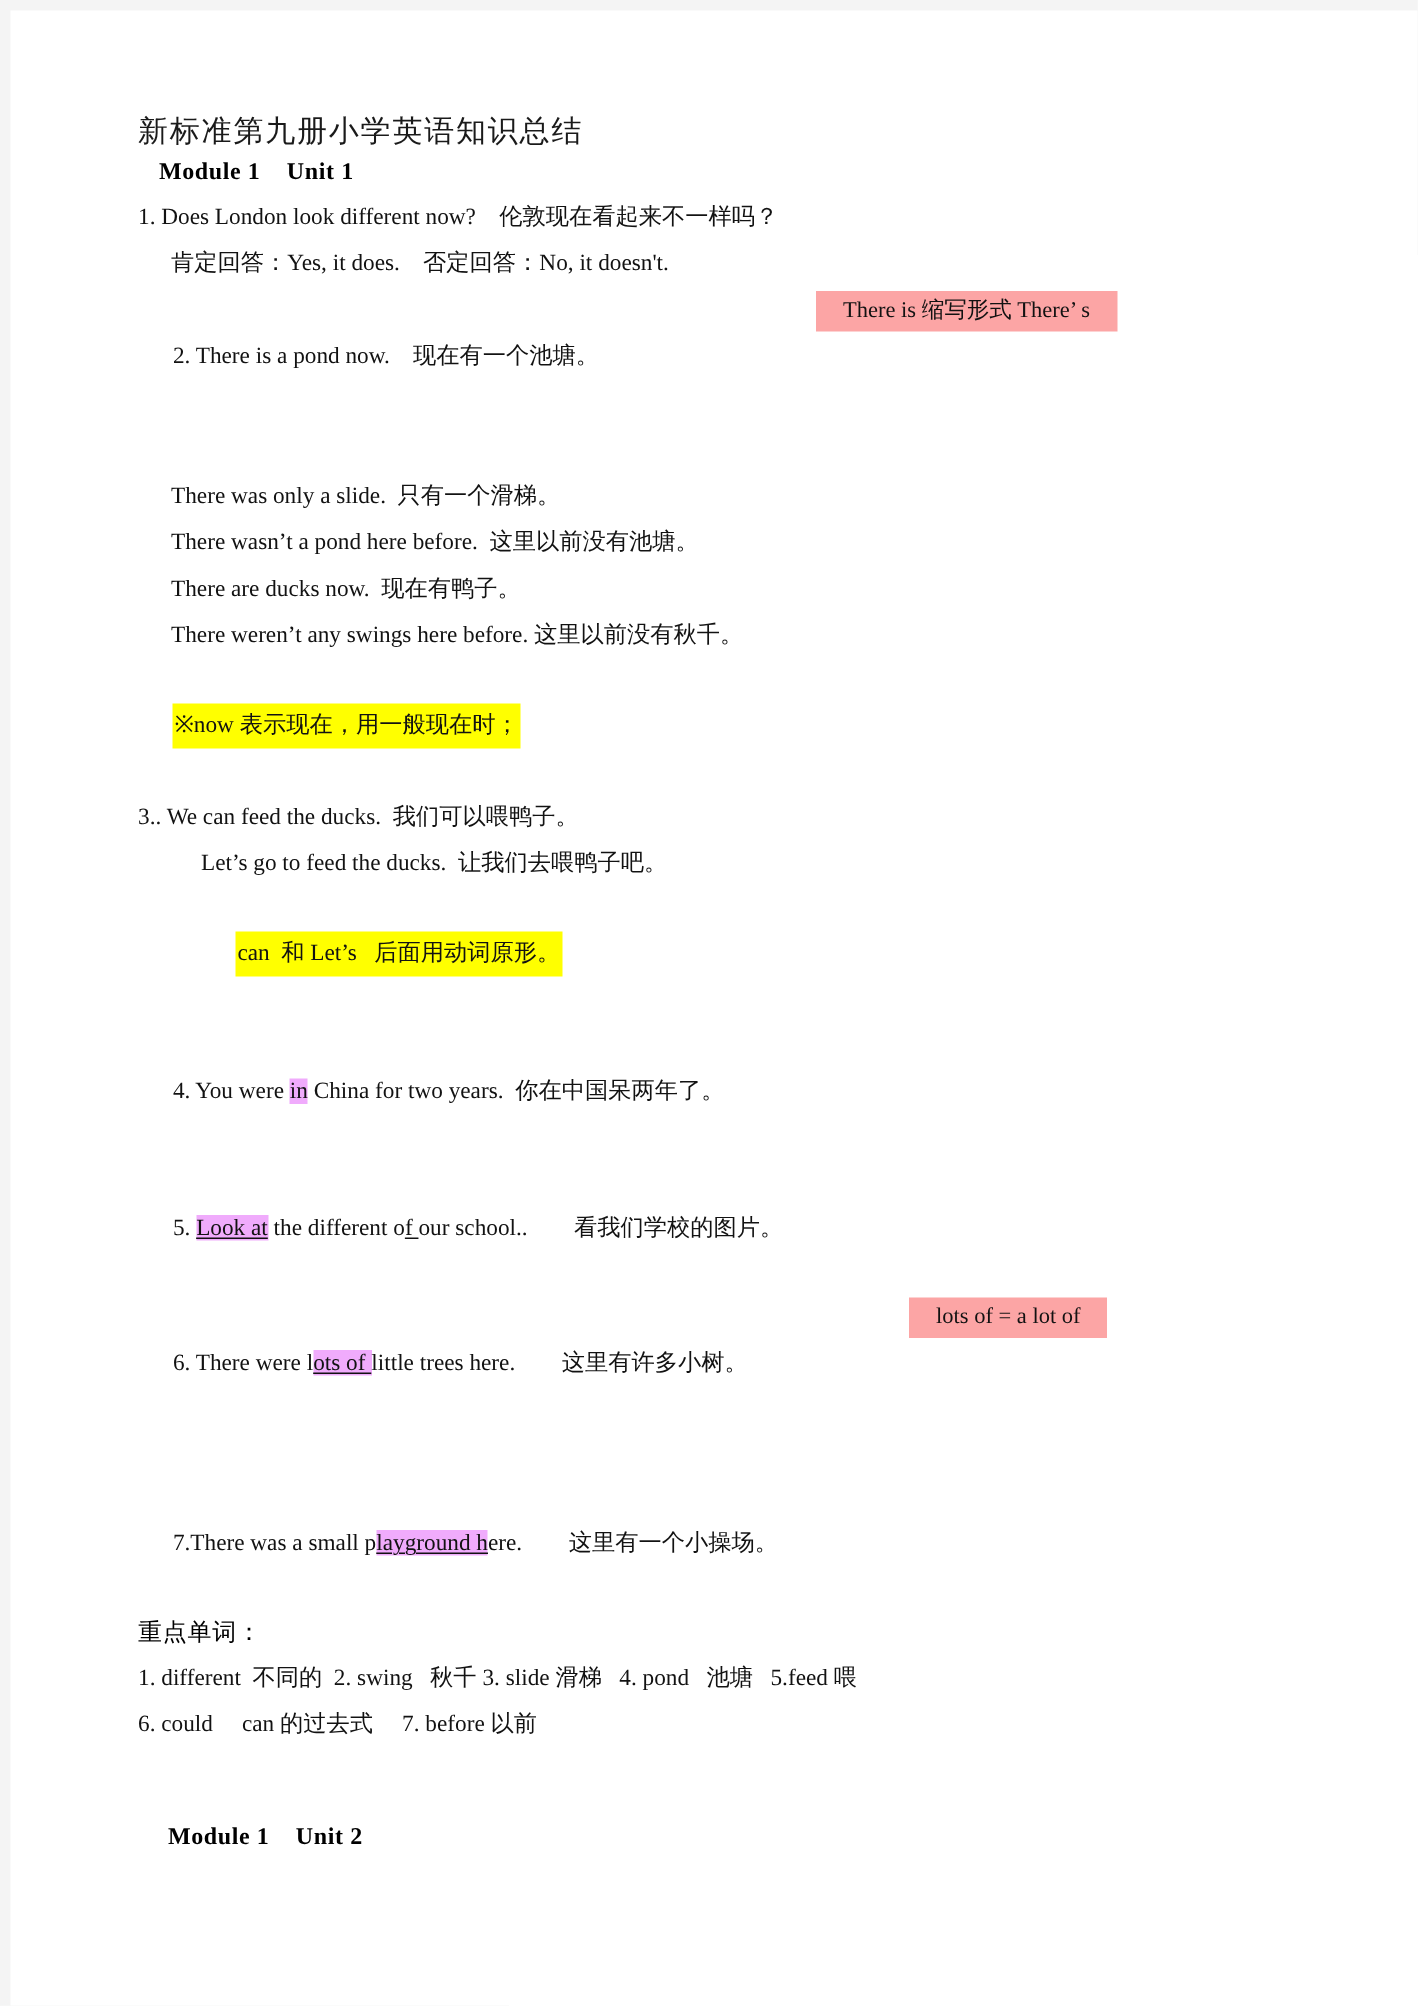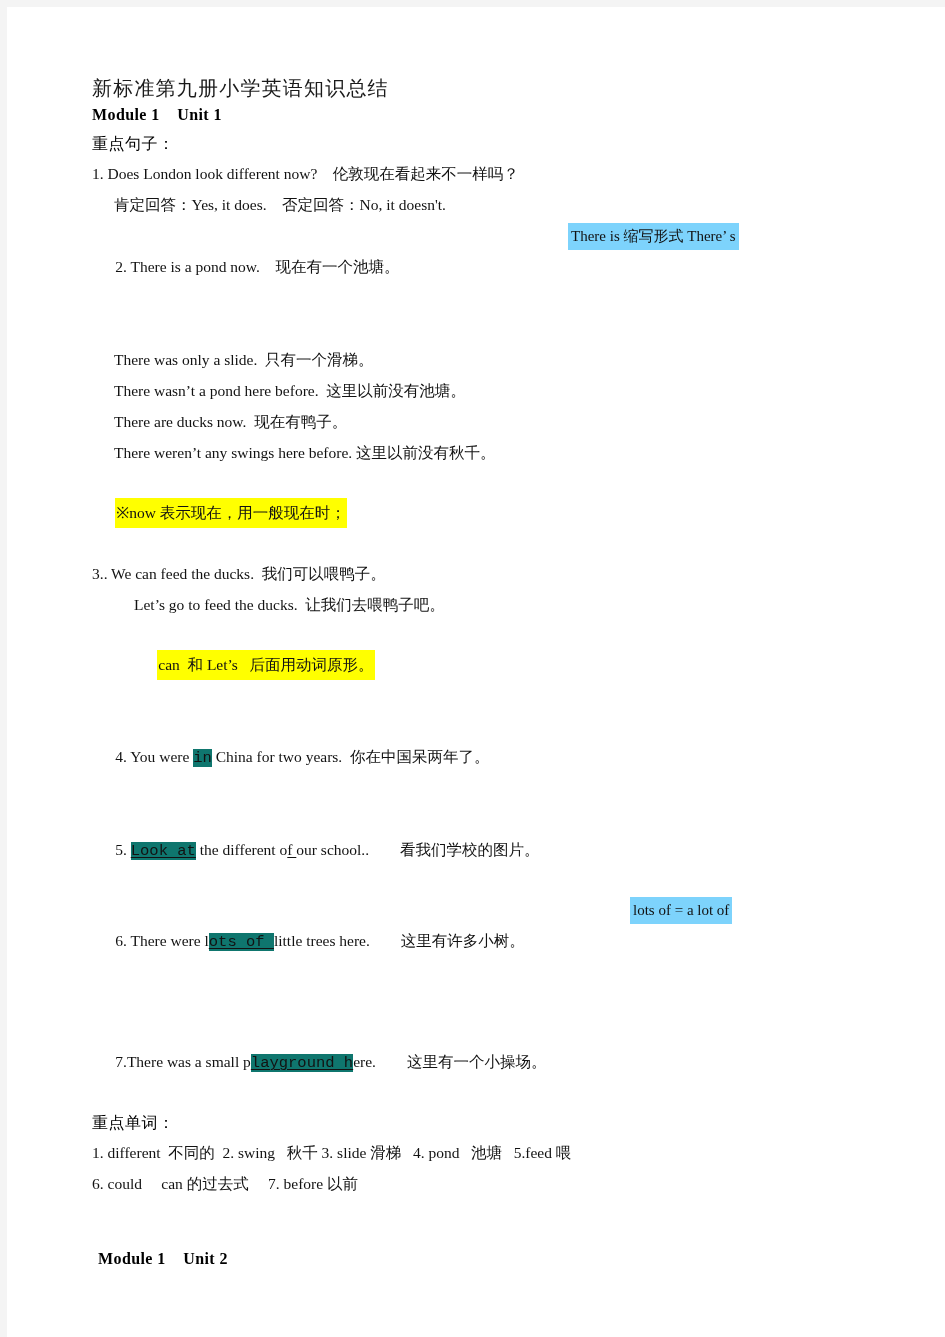--- a/index.html
+++ b/index.html
@@ -47,20 +47,21 @@
   }
 
   
   .module-head {
     font-weight: bold;
     font-size: 16px;
     line-height: 28px;
     color: #000;
     letter-spacing: 0.4px;
     white-space: pre;
+    margin-left: 14px;
   }
   .module-head.indent1 { padding-left: 6px; }
 
   .sub-label {
     font-size: 16px;
     line-height: 29px;
     color: #000;
     letter-spacing: 0.5px;
   }
 
@@ -71,22 +72,21 @@
     color: #121212;
     white-space: pre;
     position: relative;
   }
   .ln.i1 { padding-left: 22px; }
   .ln.i2 { padding-left: 42px; }
   .spacer-lg { height: 46px; }
 
   
   .hl {
-    background: #0f766e;
-    font-family: Liberation Mono, monospace;
+    background: #f0abfc;
   }
   .ul {
     text-decoration: underline;
     text-decoration-thickness: 1px;
     text-underline-offset: 2px;
   }
 
   
   .note-line {
     font-size: 15.5px;
@@ -96,40 +96,38 @@
   }
   .note-line > span {
     background: #ffff00;
     display: inline-block;
     padding: 0 1px;
   }
 
   
   .ann {
     position: absolute;
-    background: #7dd3fc;
+    background: #fca5a5;
     font-size: 15px;
     line-height: 27px;
     white-space: pre;
     color: #121212;
-    padding: 0 3px;
-    margin-left: 24px;
+    padding: 0 18px;
   }
 </style>
 </head>
 <body>
 
 <div id="page">
   <div id="content">
 
     <div class="doc-title">新标准第九册小学英语知识总结</div>
 
     <div class="module-head">Module 1    Unit 1</div>
 
-    <div class="sub-label">重点句子：</div>
 
     <div class="ln">1. Does London look different now?    伦敦现在看起来不一样吗？</div>
     <div class="ln i1">肯定回答：Yes, it does.    否定回答：No, it doesn't.</div>
 
     <div class="ln">
       <span>2. There is a pond now.    现在有一个池塘。</span>
       <span class="ann" style="left:452px; top:3px;">There is 缩写形式 There’ s</span>
     </div>
 
     <div class="ln i1">There was only a slide.  只有一个滑梯。</div>

